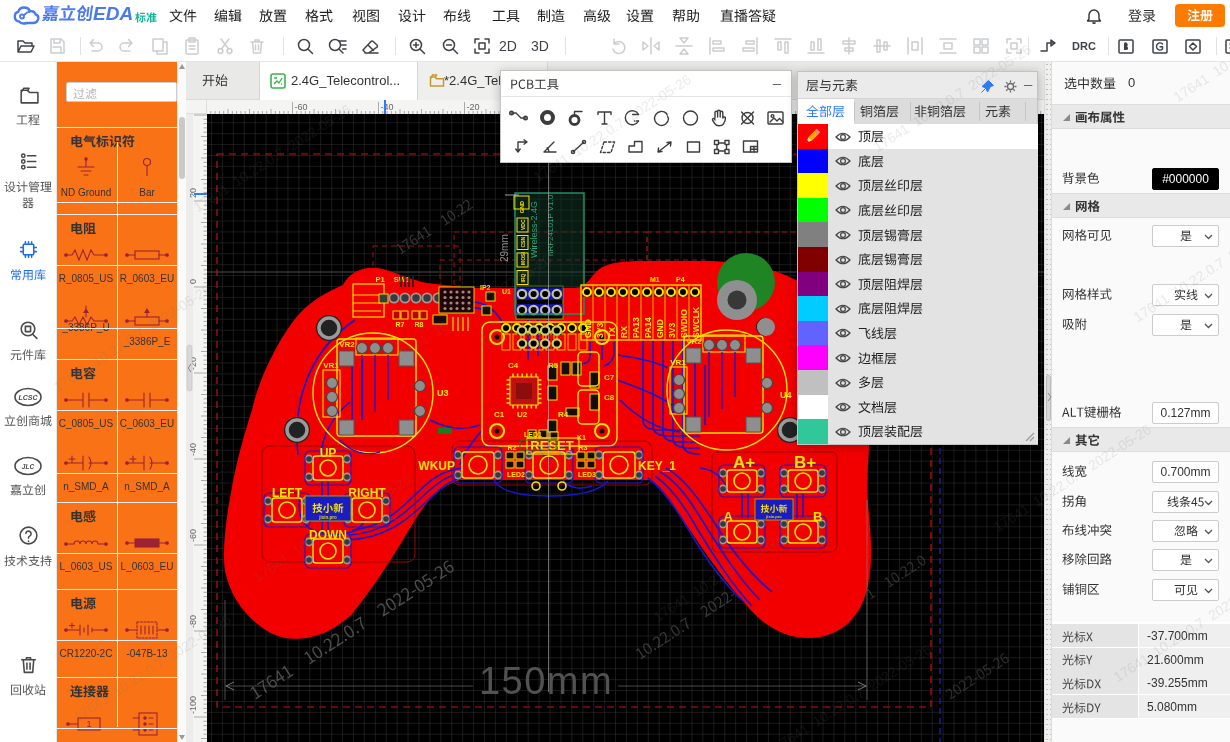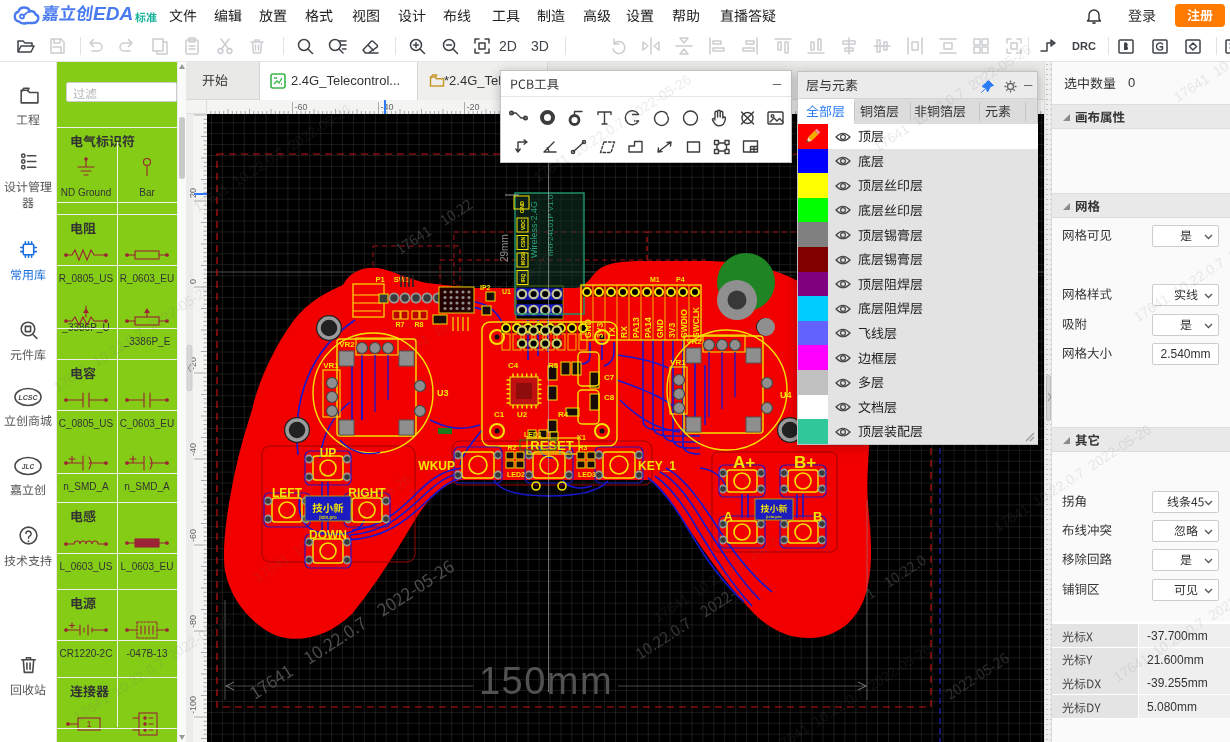--- a/index.html
+++ b/index.html
@@ -3,21 +3,21 @@
 *{margin:0;padding:0;box-sizing:border-box}
 html,body{width:1230px;height:742px;overflow:hidden;font-family:"Liberation Sans",sans-serif;background:#fff}
 .abs{position:absolute}
 svg.zht{display:inline-block}
 #menubar{position:absolute;left:9px;top:0;width:1230px;height:30px;background:#fff;z-index:30}
 #toolbar{position:absolute;left:0;top:30px;width:1230px;height:32px;background:#fff;border-bottom:1px solid #e4e4e4;z-index:30}
 .ticon{position:absolute;top:5px;width:22px;height:22px}
 .tsep{position:absolute;top:7px;width:1px;height:18px;background:#e2e2e2}
 #sidebar{position:absolute;left:0;top:62px;width:57px;height:680px;background:#fff;border-right:1px solid #e6e6e6;z-index:20}
 .sbitem{position:absolute;left:0;width:56px;text-align:center}
-#libpanel{position:absolute;left:57px;top:62px;width:129px;height:680px;background:#84cc16;z-index:20;overflow:hidden}
+#libpanel{position:absolute;left:57px;top:62px;width:129px;height:680px;background:#f97316;z-index:20;overflow:hidden}
 .lsec{position:absolute;left:13px;font-weight:bold}
 .llabel{position:absolute;width:60px;text-align:center;font-size:10px;color:#333;white-space:nowrap;overflow:hidden}
 #libscroll{position:absolute;left:177px;top:62px;width:9px;height:680px;background:#fafafa;border-left:1px solid #ececec;z-index:21}
 #centercol{position:absolute;left:186px;top:62px;width:858px;height:680px;z-index:5}
 #tabbar{position:absolute;left:0;top:0;width:858px;height:38px;background:#e9e9e7;border-bottom:1px solid #d9d9d7}
 #rulertop{position:absolute;left:21px;top:38px;width:837px;height:14px;background:#f4f4f3}
 #rulercorner{position:absolute;left:0;top:38px;width:21px;height:14px;background:#f4f4f3;border-right:1px solid #ddd;border-bottom:1px solid #ddd}
 #rulerleft{position:absolute;left:0;top:52px;width:21px;height:628px;background:#f4f4f3}
 #scene{position:absolute;left:21px;top:52px}
 #rsplit{position:absolute;left:1044px;top:62px;width:8px;height:680px;background:#f0f0ef;background-image:radial-gradient(#c0c0c0 0.8px,transparent 0.9px);background-size:4px 5px;border-left:1px solid #e0e0e0;border-right:1px solid #dcdcdc;z-index:20}
@@ -1229,20 +1229,28 @@
       <svg class="abs" style="left:10px;top:8px" width="9" height="9" viewBox="0 0 9 9">
         <path d="M8 1 V8 H1 Z" fill="#8a8a8a"></path>
       </svg>
       <div class="abs" style="left:23px;top:4px"><svg class="zht" width="50" height="15" viewBox="0 0 50 15" fill="#333" style="vertical-align:middle;">
           <use href="#g112" transform="translate(0.0 10.8) scale(0.0125)"></use>
           <use href="#g113" transform="translate(12.5 10.8) scale(0.0125)"></use>
           <use href="#g114" transform="translate(25.0 10.8) scale(0.0125)"></use>
           <use href="#g115" transform="translate(37.5 10.8) scale(0.0125)"></use>
         </svg></div>
     </div>
+    <div class="rrow" style="top:102px">
+      <span class="rlab"><svg class="zht" width="38" height="15" viewBox="0 0 38 15" fill="#333" style="vertical-align:middle;">
+          <use href="#g118" transform="translate(0.0 10.8) scale(0.0125)"></use>
+          <use href="#g119" transform="translate(12.5 10.8) scale(0.0125)"></use>
+          <use href="#g120" transform="translate(25.0 10.8) scale(0.0125)"></use>
+        </svg></span>
+      <div class="rinput" style="background:#000;color:#fff;border-color:#000">#000000</div>
+    </div>
     <div class="rsect" style="top:131px">
       <svg class="abs" style="left:10px;top:8px" width="9" height="9" viewBox="0 0 9 9">
         <path d="M8 1 V8 H1 Z" fill="#8a8a8a"></path>
       </svg>
       <div class="abs" style="left:23px;top:4px"><svg class="zht" width="25" height="15" viewBox="0 0 25 15" fill="#333" style="vertical-align:middle;">
           <use href="#g121" transform="translate(0.0 10.8) scale(0.0125)"></use>
           <use href="#g122" transform="translate(12.5 10.8) scale(0.0125)"></use>
         </svg></div>
     </div>
     <div class="rrow" style="top:159px">
@@ -1276,37 +1284,46 @@
       <span class="rlab"><svg class="zht" width="25" height="15" viewBox="0 0 25 15" fill="#333" style="vertical-align:middle;">
           <use href="#g130" transform="translate(0.0 10.8) scale(0.0125)"></use>
           <use href="#g131" transform="translate(12.5 10.8) scale(0.0125)"></use>
         </svg></span>
       <div class="rinput rsel"><svg class="zht" width="12" height="14" viewBox="0 0 12 14" fill="#333" style="vertical-align:middle;">
           <use href="#g126" transform="translate(0.0 10.3) scale(0.0120)"></use>
         </svg><svg class="abs" style="right:5px;top:8px" width="9" height="6" viewBox="0 0 9 6">
           <path d="M1 1 L4.5 4.5 L8 1" fill="none" stroke="#555" stroke-width="1.3"></path>
         </svg></div>
     </div>
-    <div class="rrow" style="top:277px">
-      <span class="rlab"><svg class="zht" width="50" height="15" viewBox="0 0 50 15" fill="#333" style="vertical-align:middle;">
-          <use href="#g123" transform="translate(0.0 10.8) scale(0.0125)"></use>
-          <use href="#g11" transform="translate(12.5 10.8) scale(0.0125)"></use>
-          <use href="#g132" transform="translate(25.0 10.8) scale(0.0125)"></use>
-          <use href="#g133" transform="translate(37.5 10.8) scale(0.0125)"></use>
+    <div class="rrow" style="top:336px">
+      <span class="rlab"><svg class="zht" width="60" height="15" viewBox="0 0 60 15" fill="#333" style="vertical-align:middle;">
+          <use href="#g137" transform="translate(0.0 10.8) scale(0.0125)"></use>
+          <use href="#g138" transform="translate(7.6 10.8) scale(0.0125)"></use>
+          <use href="#g139" transform="translate(14.4 10.8) scale(0.0125)"></use>
+          <use href="#g140" transform="translate(21.9 10.8) scale(0.0125)"></use>
+          <use href="#g134" transform="translate(34.4 10.8) scale(0.0125)"></use>
+          <use href="#g11" transform="translate(46.9 10.8) scale(0.0125)"></use>
         </svg></span>
-      <div class="rinput">2.540mm</div>
+      <div class="rinput">0.127mm</div>
     </div>
     <div class="rsect" style="top:365px">
       <svg class="abs" style="left:10px;top:8px" width="9" height="9" viewBox="0 0 9 9">
         <path d="M8 1 V8 H1 Z" fill="#8a8a8a"></path>
       </svg>
       <div class="abs" style="left:23px;top:4px"><svg class="zht" width="25" height="15" viewBox="0 0 25 15" fill="#333" style="vertical-align:middle;">
           <use href="#g141" transform="translate(0.0 10.8) scale(0.0125)"></use>
           <use href="#g142" transform="translate(12.5 10.8) scale(0.0125)"></use>
         </svg></div>
+    </div>
+    <div class="rrow" style="top:395px">
+      <span class="rlab"><svg class="zht" width="25" height="15" viewBox="0 0 25 15" fill="#333" style="vertical-align:middle;">
+          <use href="#g18" transform="translate(0.0 10.8) scale(0.0125)"></use>
+          <use href="#g143" transform="translate(12.5 10.8) scale(0.0125)"></use>
+        </svg></span>
+      <div class="rinput">0.700mm</div>
     </div>
     <div class="rrow" style="top:425px">
       <span class="rlab"><svg class="zht" width="25" height="15" viewBox="0 0 25 15" fill="#333" style="vertical-align:middle;">
           <use href="#g144" transform="translate(0.0 10.8) scale(0.0125)"></use>
           <use href="#g145" transform="translate(12.5 10.8) scale(0.0125)"></use>
         </svg></span>
       <div class="rinput rsel"><svg class="zht" width="38" height="14" viewBox="0 0 38 14" fill="#333" style="vertical-align:middle;">
           <use href="#g18" transform="translate(0.0 10.3) scale(0.0120)"></use>
           <use href="#g146" transform="translate(12.0 10.3) scale(0.0120)"></use>
           <use href="#g73" transform="translate(24.0 10.3) scale(0.0120)"></use>

